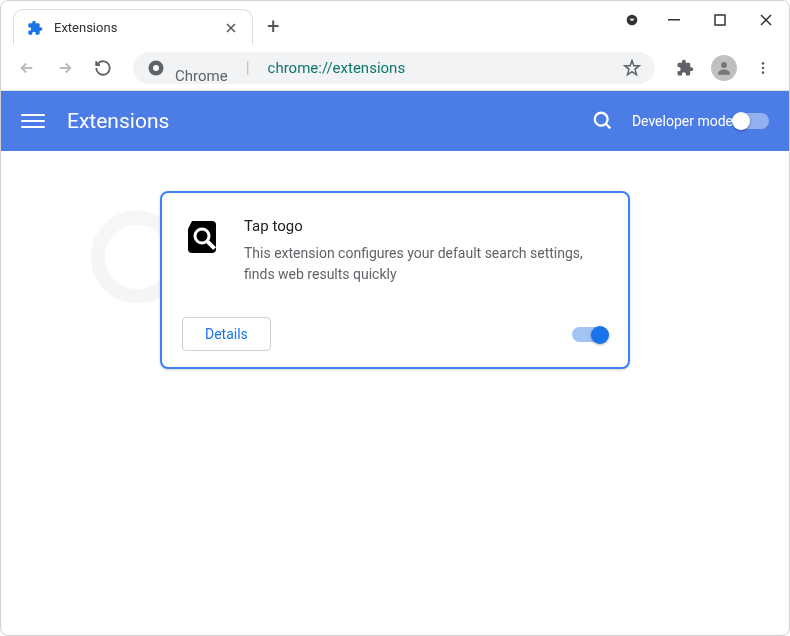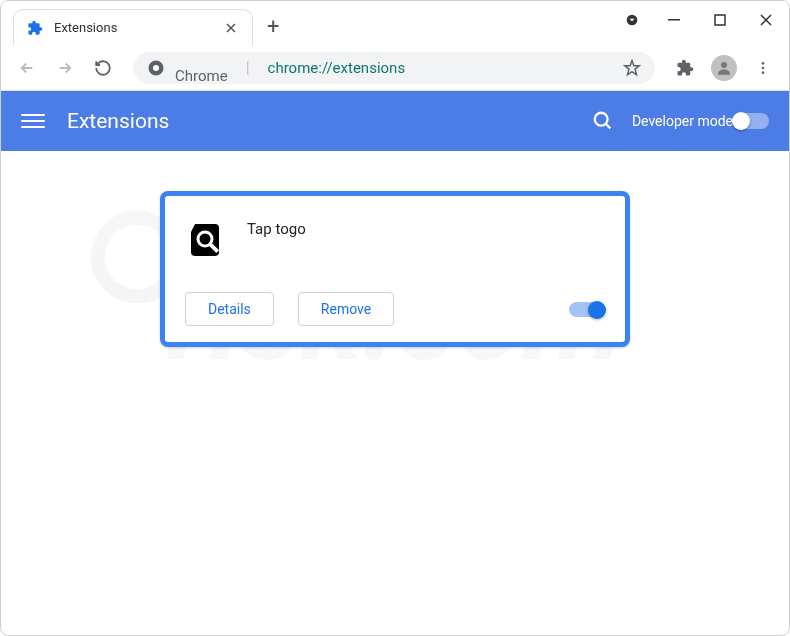--- a/index.html
+++ b/index.html
@@ -238,21 +238,21 @@
       padding: 40px 60px;
       position: relative;
       z-index: 2;
     }
     .ext-card {
       width: 470px;
       margin: 0 auto;
       background: #fff;
       border-radius: 8px;
       box-shadow: 0 1px 3px rgba(0,0,0,0.1), 0 1px 2px rgba(0,0,0,0.08);
-      border: 5px solid #3b82f6;
+      border: 2px solid #3b82f6;
       overflow: hidden;
     }
     .card-body {
       padding: 24px 22px 20px 22px;
       display: flex;
       gap: 20px;
     }
     .ext-icon {
       width: 40px;
       height: 40px;
@@ -427,24 +427,24 @@
     <div class="card-body">
       <div class="ext-icon">
         <svg width="40" height="40" viewBox="0 0 40 40">
           <path d="M8 4 h20 a4 4 0 0 1 4 4 v24 a4 4 0 0 1 -4 4 h-20 a4 4 0 0 1 -4 -4 v-20 z" fill="#000"></path>
           <circle cx="18" cy="19" r="7" fill="none" stroke="#fff" stroke-width="3"></circle>
           <rect x="23" y="24" width="4" height="10" fill="#fff" transform="rotate(-45 25 26)"></rect>
         </svg>
       </div>
       <div class="ext-info">
         <div class="ext-name">Tap togo</div>
+        <div class="ext-desc">This extension configures your default search settings, finds web results quickly</div>
       </div>
     </div>
     <div class="card-actions">
       <button class="action-btn">Details</button>
-      <button class="action-btn">Remove</button>
       <div class="action-spacer"></div>
       <div class="toggle-on">
         <div class="toggle-knob"></div>
       </div>
     </div>
   </div>
 </div>
 
 </body></html>

